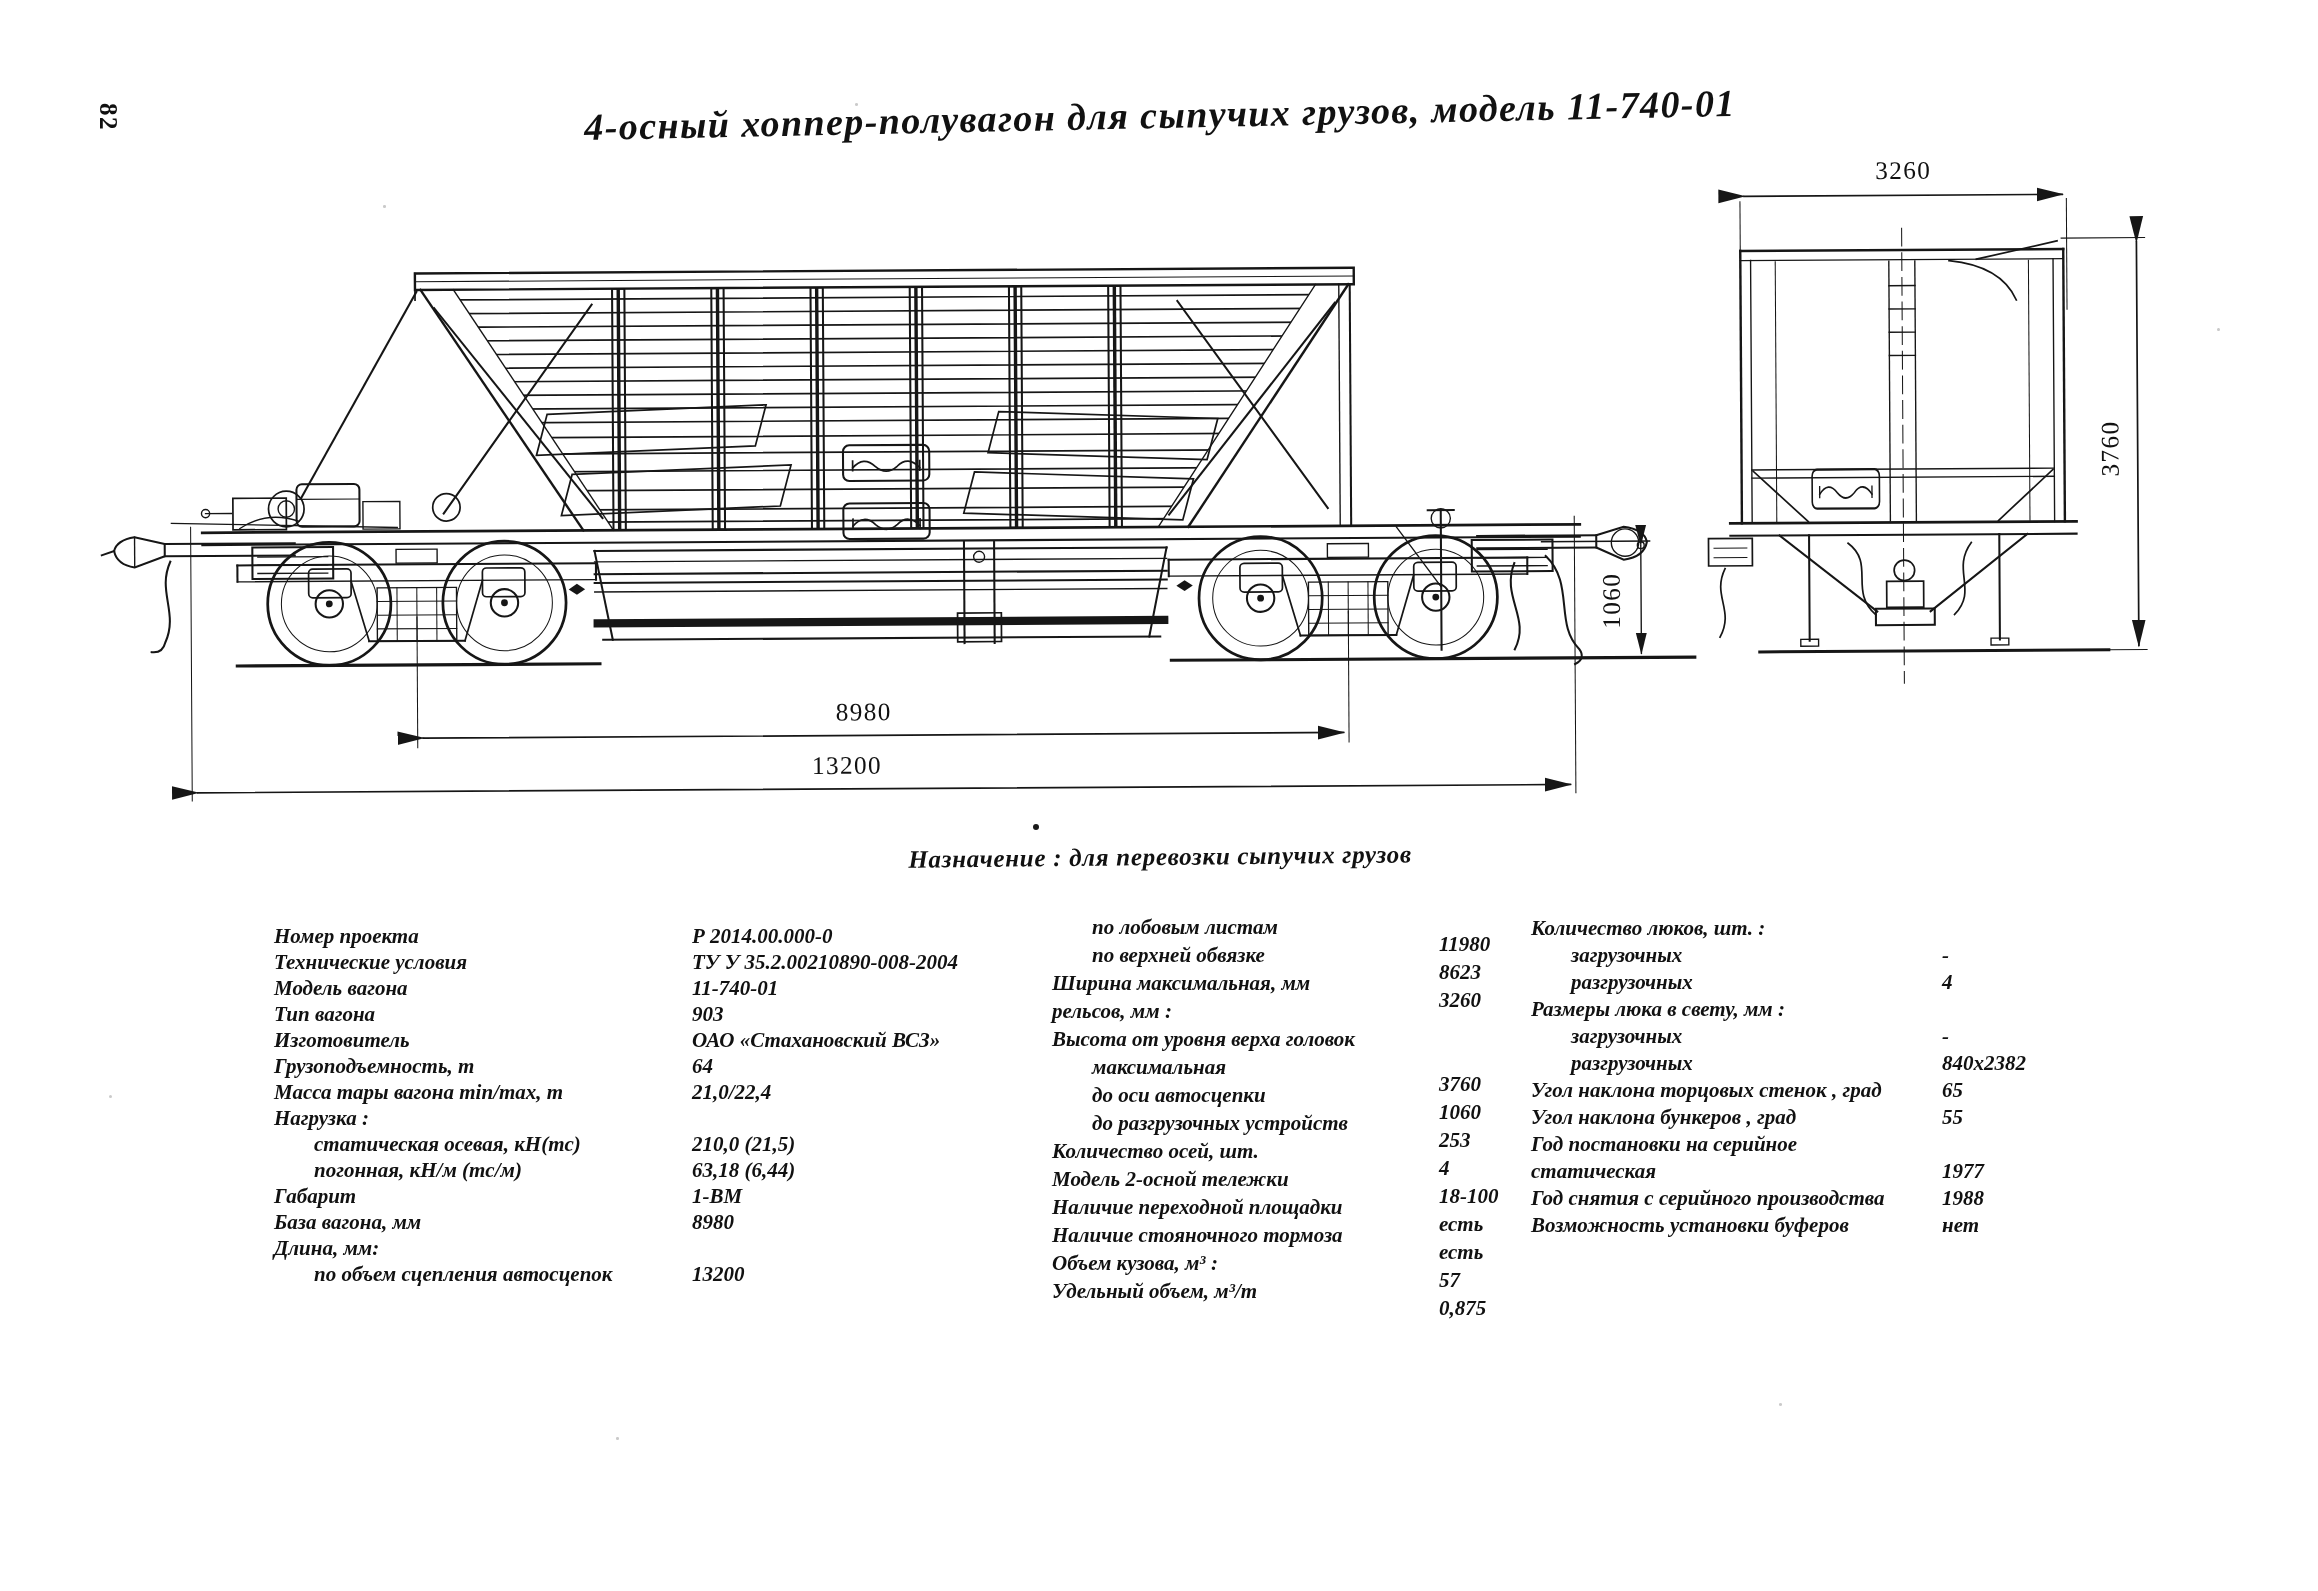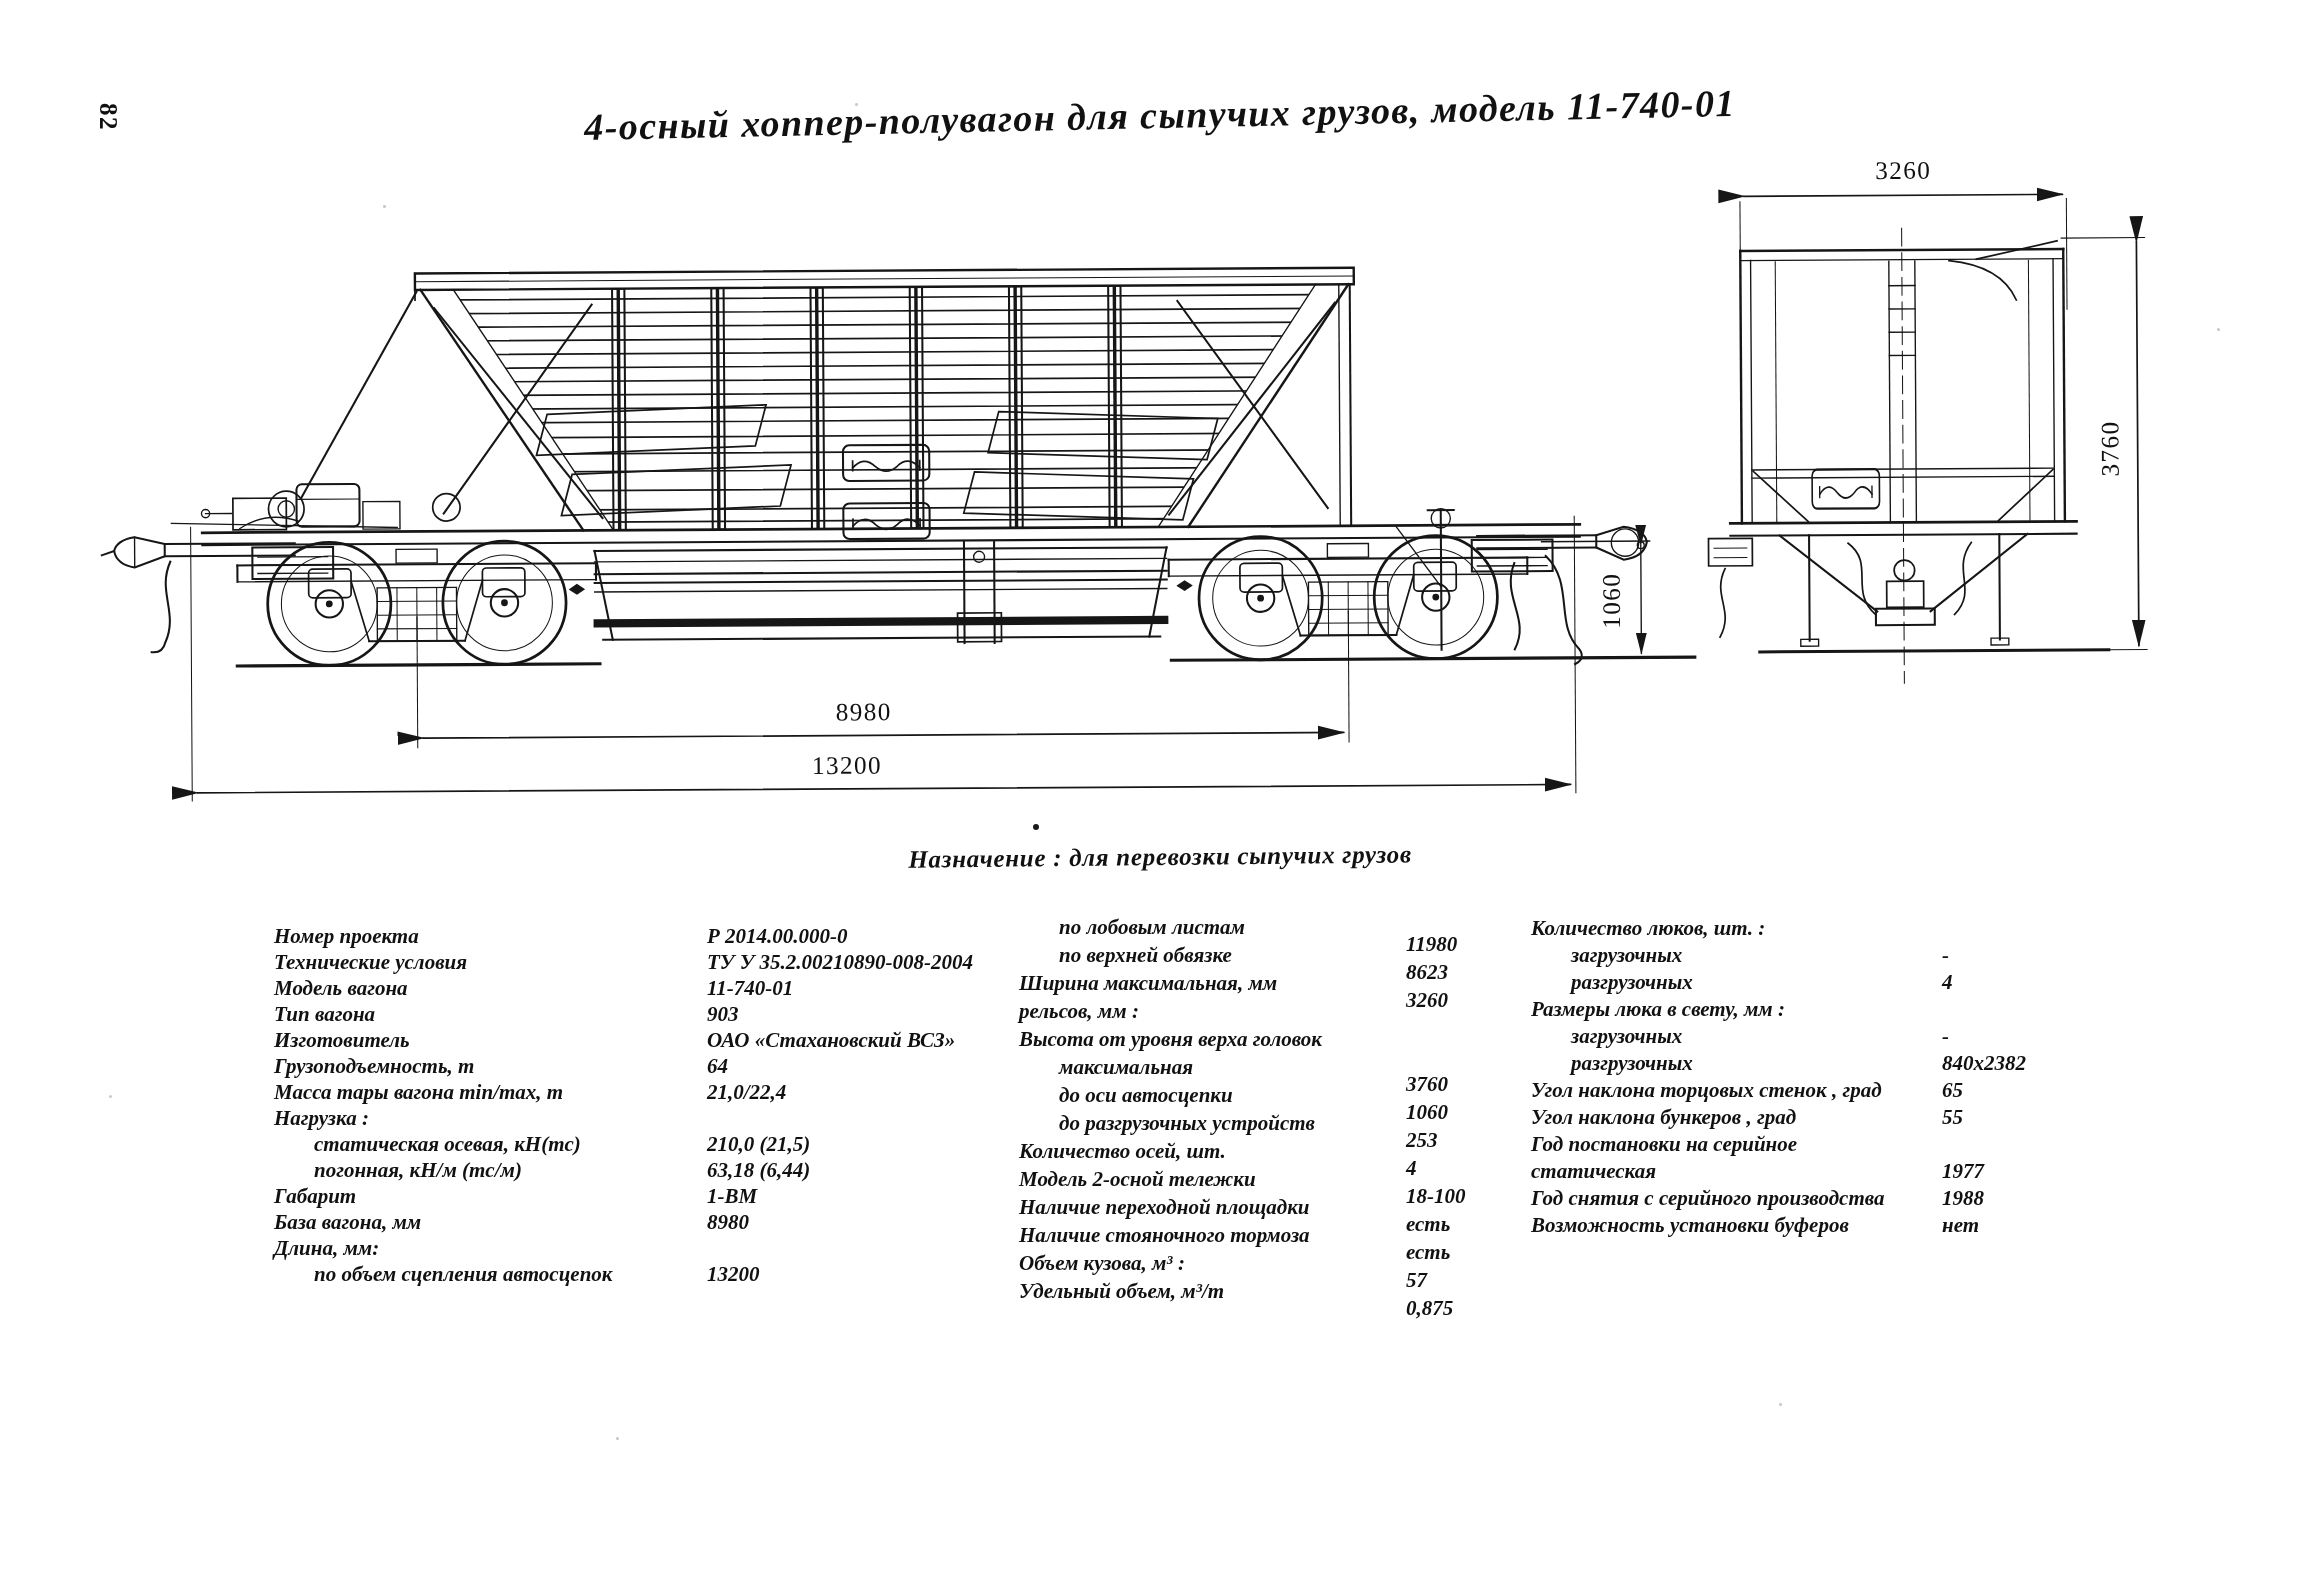--- a/index.html
+++ b/index.html
@@ -22,22 +22,22 @@
   .ink-dot{position:absolute;left:1033px;top:824px;width:6.2px;height:6.2px;border-radius:50%;background:#1a1a1a;}
   svg.drawing{position:absolute;left:0;top:0;}
   .dim-text{font-family:"Liberation Serif",serif;font-size:37px;fill:#111;letter-spacing:2px;}
   
   .spec-col{position:absolute;font-size:21px;font-weight:bold;font-style:italic;}
   .spec-col .spec-row{position:relative;line-height:22.6px;white-space:nowrap;}
   .spec-col .spec-value{position:absolute;top:0;}
   .spec-col .indent .spec-label{padding-left:40px;}
   .col1{left:274px;top:925px;width:780px;}
   .col1 .spec-row{height:26px;}
-  .col1 .spec-value{left:433px;}
-  .col2{left:1019px;top:916px;width:643px;}
+  .col1 .spec-value{left:418px;}
+  .col2{left:1052px;top:916px;width:643px;}
   .col2 .spec-row{height:28px;}
   .col2 .spec-value{left:387px;margin-top:17px;}
   .col3{left:1531px;top:917px;width:773px;}
   .col3 .spec-row{height:27px;font-family:Liberation Serif, serif;}
   .col3 .spec-value{left:411px;}
   .noise{position:absolute;border-radius:50%;background:#8a8a8a;opacity:.45;}
 </style>
 </head>
 <body>
 

